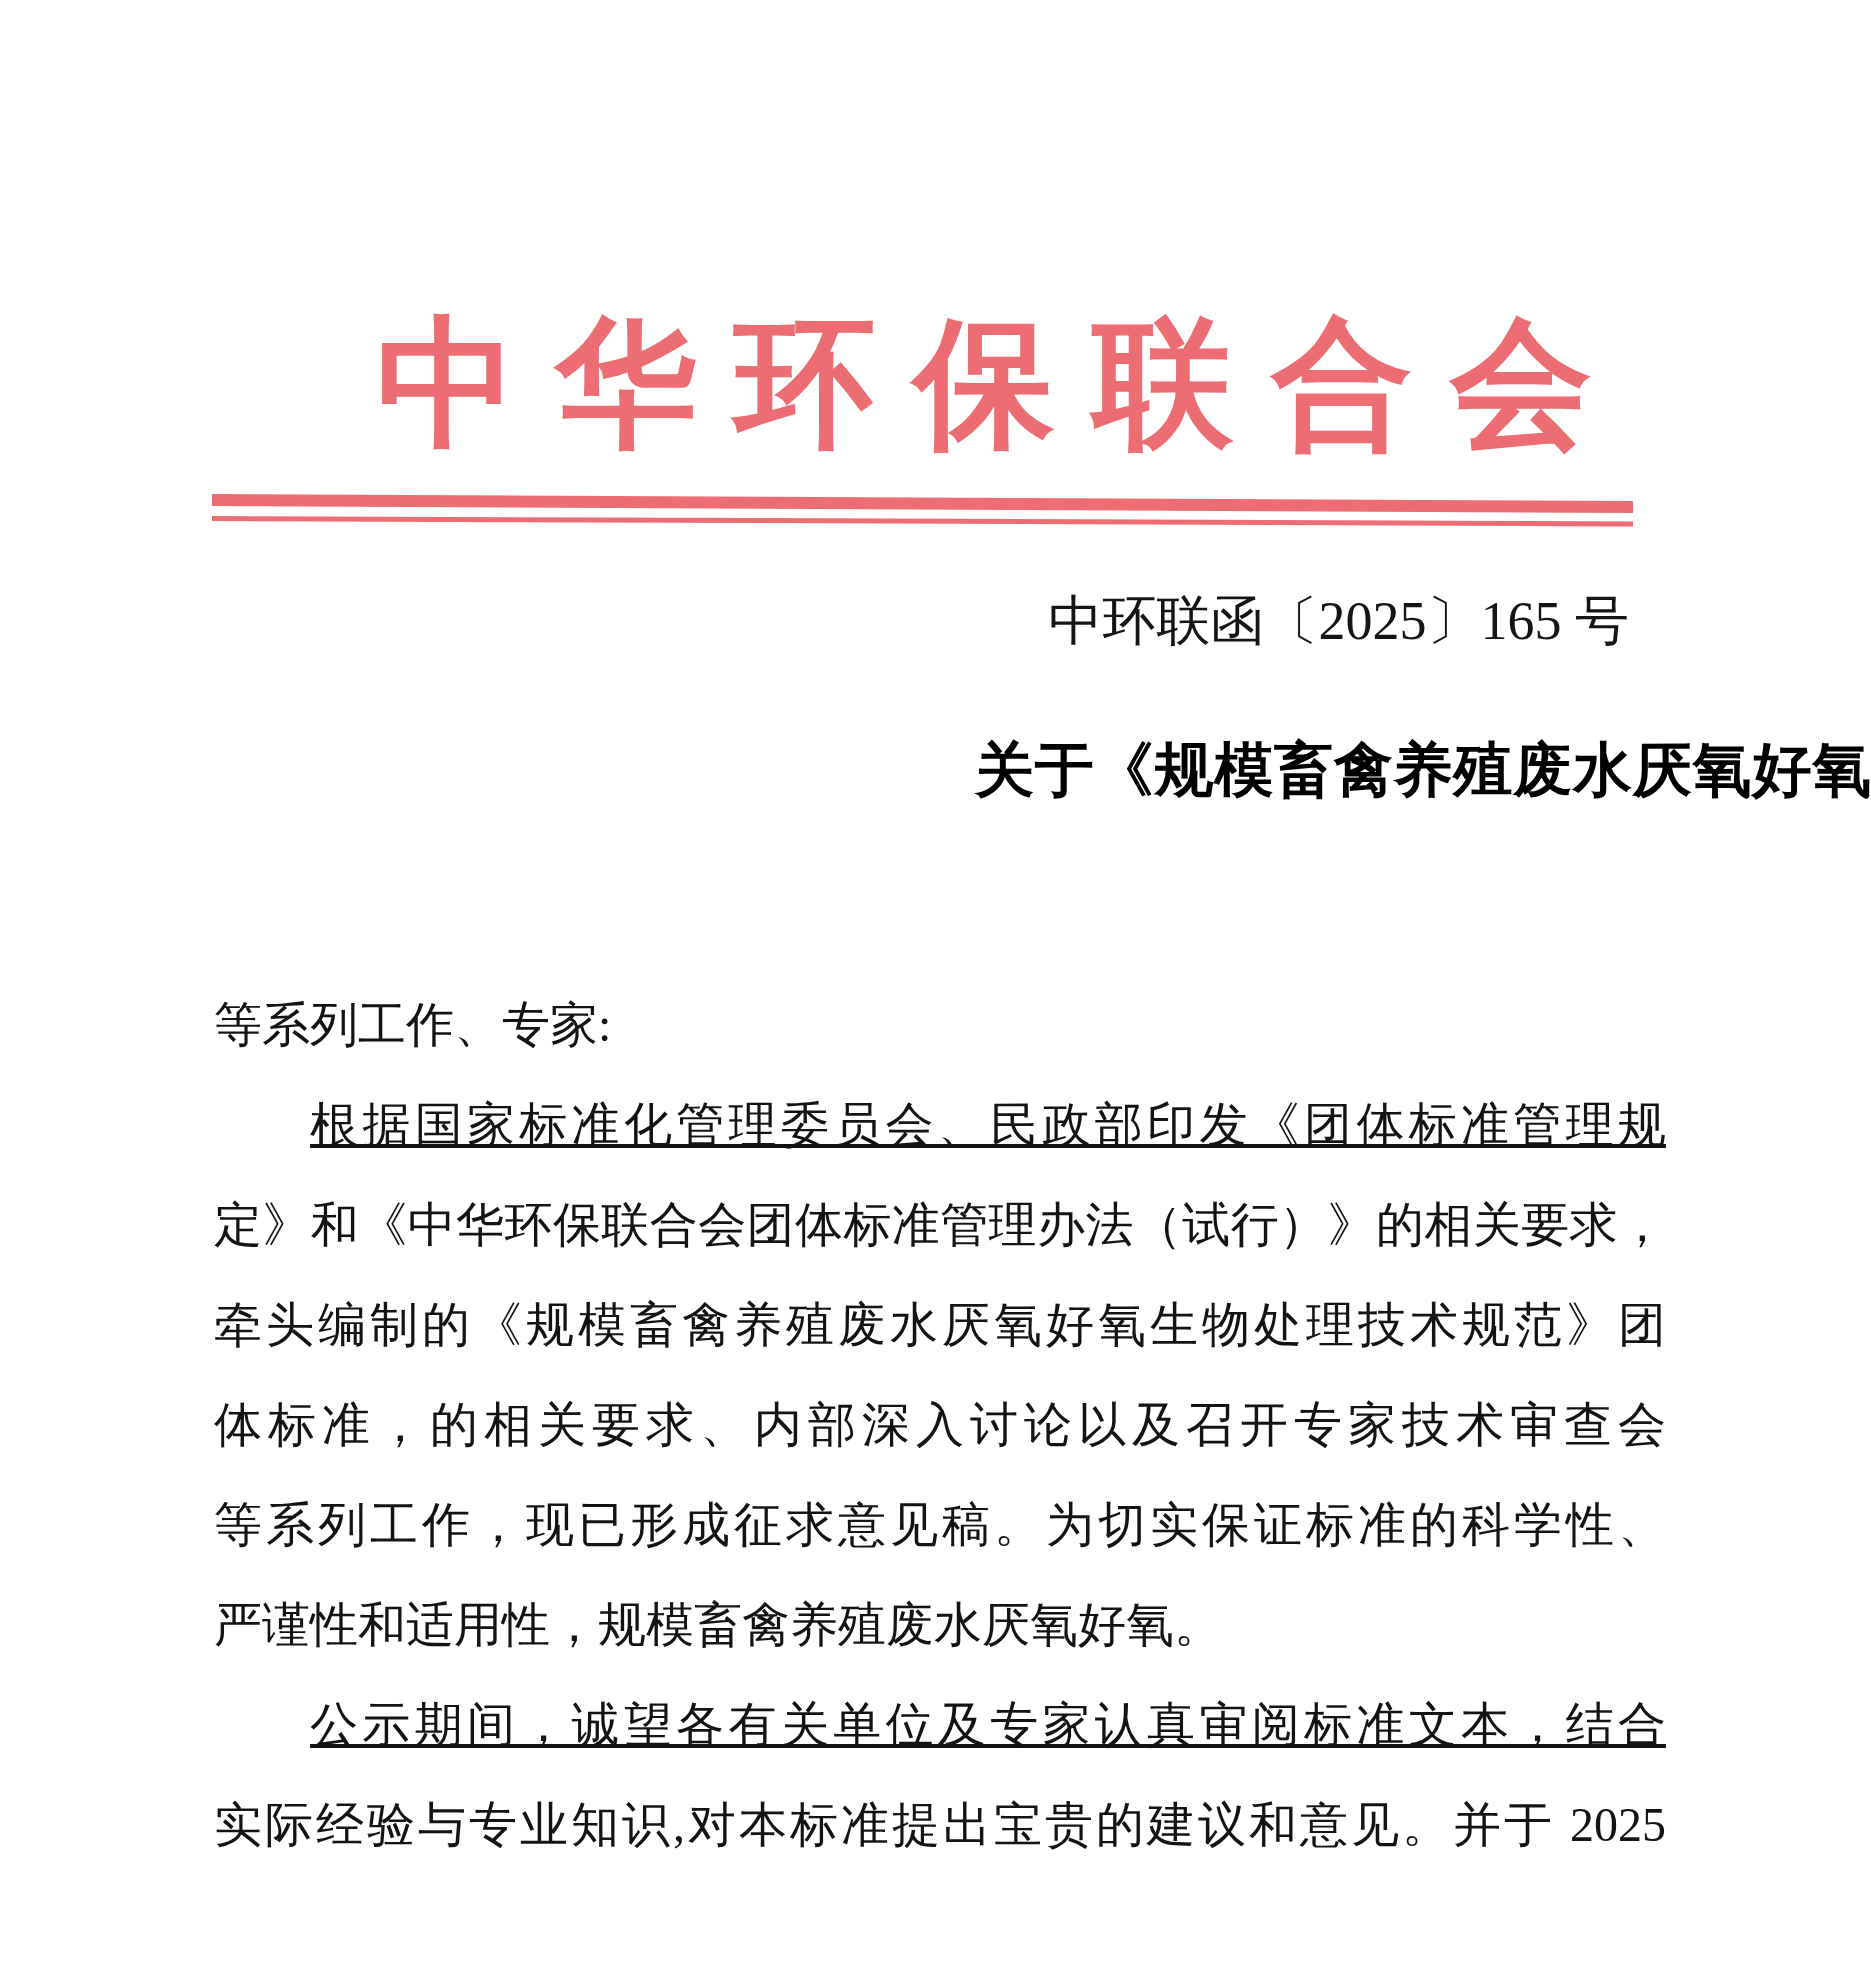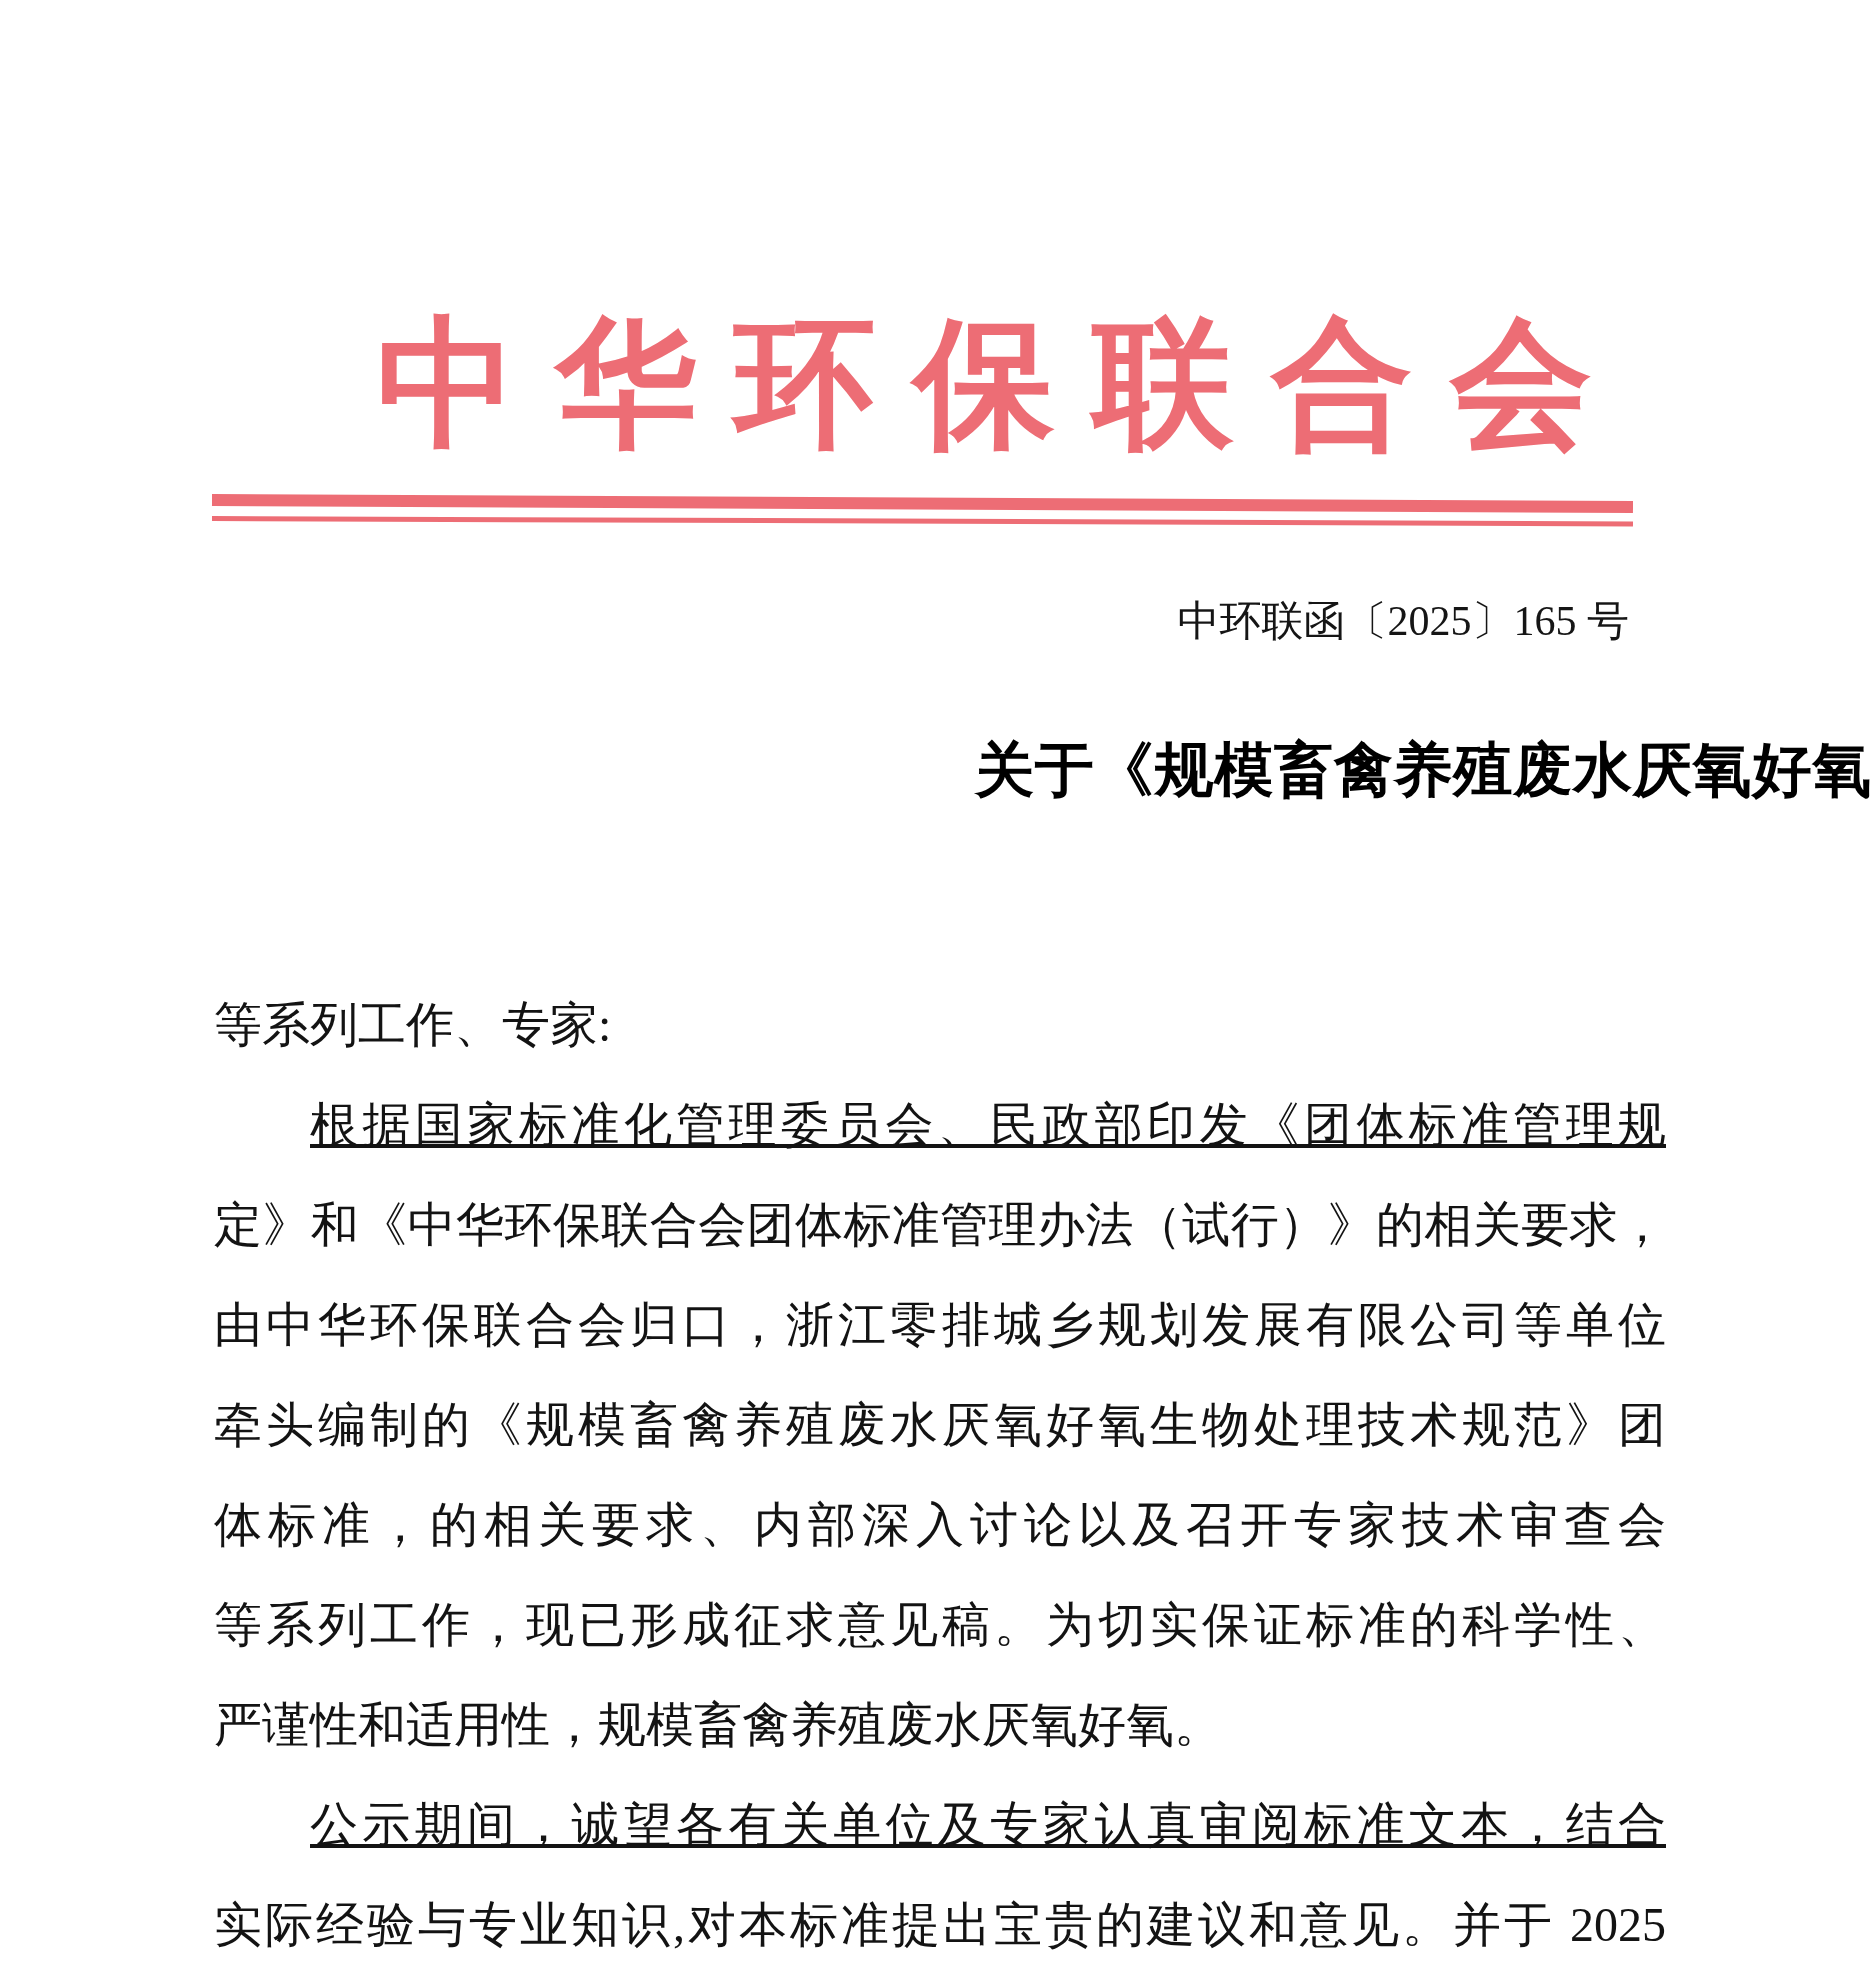--- a/index.html
+++ b/index.html
@@ -32,21 +32,21 @@
   
   .rule { position: absolute; left: 212px; width: 1421px; background: var(--brand-red, #ed6d75); }
   .rule-thick { top: 494px; height: 12.2px; transform: rotate(0.28deg); transform-origin: left center; }
   .rule-thin  { top: 516px; height: 5.1px; transform: rotate(0.22deg); transform-origin: left center; }
 
   
   .doc-number {
     position: absolute;
     top: 590px;
     right: 243px;
-    font-size: 42px;
+    font-size: 54px;
     line-height: 63px;
     color: #151515;
     white-space: nowrap;
   }
 
   
   .title {
     position: absolute;
     top: 717px;
     left: 0;
@@ -91,21 +91,20 @@
   <div class="doc-number">中环联函〔2025〕165 号</div>
 
   <div class="title">
     <div>关于《规模畜禽养殖废水厌氧好氧</div>
   </div>
 
   <div class="body">
     <div class="line">等系列工作、专家:</div>
     <div class="line indent justify">根据国家标准化管理委员会、民政部印发《团体标准管理规</div>
     <div class="line justify">定》和《中华环保联合会团体标准管理办法（试行）》的相关要求，</div>
-    <div class="line justify">由中华环保联合会归口，浙江零排城乡规划发展有限公司等单位</div>
     <div class="line justify">牵头编制的《规模畜禽养殖废水厌氧好氧生物处理技术规范》团</div>
     <div class="line justify">体标准，的相关要求、内部深入讨论以及召开专家技术审查会</div>
     <div class="line justify">等系列工作，现已形成征求意见稿。为切实保证标准的科学性、</div>
     <div class="line">严谨性和适用性，规模畜禽养殖废水厌氧好氧。</div>
     <div class="line indent justify">公示期间，诚望各有关单位及专家认真审阅标准文本，结合</div>
     <div class="line justify">实际经验与专业知识,对本标准提出宝贵的建议和意见。并于 2025</div>
 
   </div>
 
 </div>

